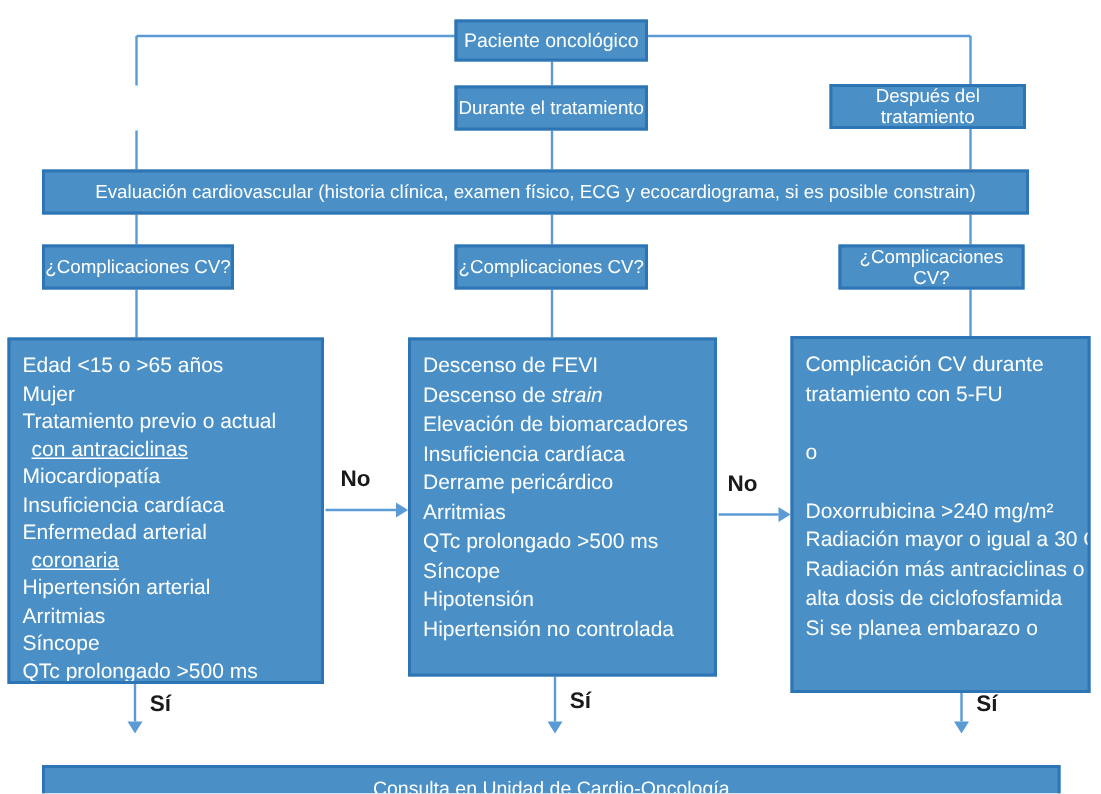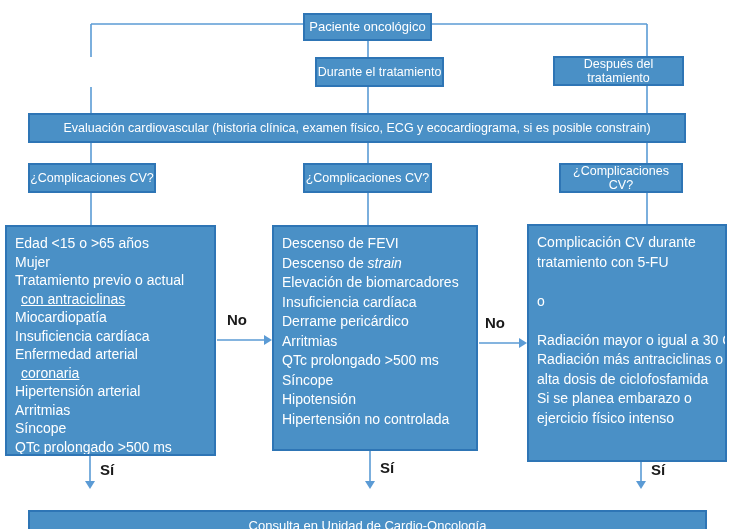--- a/index.html
+++ b/index.html
@@ -22,21 +22,21 @@
     position:absolute;box-sizing:border-box;
     background:var(--box-fill);border:2px solid var(--box-border);
     color:var(--box-text);
   }
   .node.small{
     display:flex;align-items:center;justify-content:center;
     font-size:12.5px;text-align:center;line-height:14px;
   }
   #n-root  {left:303px;top:13px; width:129px;height:28px;font-size:13px;}
   #n-before{left:28px; top:57px; width:128px;height:30px;}
-  #n-during{left:303px;top:57px; width:129px;height:30px;margin-left:12px;}
+  #n-during{left:303px;top:57px; width:129px;height:30px;}
   #n-after {left:553px;top:56px; width:131px;height:30px;}
   .node.band{
     display:flex;align-items:center;justify-content:center;
     font-size:12.5px;text-align:left;
   }
   #n-eval   {left:28px;top:113px;width:658px;height:30px;}
   #n-cv1{left:28px; top:163px;width:128px;height:30px;}
   #n-cv2{left:303px;top:163px;width:129px;height:30px;}
   #n-cv3{left:559px;top:163px;width:124px;height:30px;}
   .node.big{
@@ -137,25 +137,25 @@
       <div class="riskline"><span>Síncope</span></div>
       <div class="riskline"><span>Hipotensión</span></div>
       <div class="riskline"><span>Hipertensión no controlada</span></div>
     </div>
   <div class="node big" id="n-risk3">
       <div class="riskline"><span>Complicación CV durante</span></div>
       <div class="riskline"><span>tratamiento con 5-FU</span></div>
       <div class="riskline">&nbsp;</div>
       <div class="riskline"><span>o</span></div>
       <div class="riskline">&nbsp;</div>
+      <div class="riskline"><span>Doxorrubicina &gt;240 mg/m²</span></div>
       <div class="riskline"><span>Radiación mayor o igual a 30 Gy</span></div>
       <div class="riskline"><span>Radiación más antraciclinas o</span></div>
       <div class="riskline"><span>alta dosis de ciclofosfamida</span></div>
       <div class="riskline"><span>Si se planea embarazo o</span></div>
-      <div class="riskline"><span>ejercicio físico intenso</span></div>
     </div>
 
   <div class="node band" id="n-consult">Consulta en Unidad de Cardio-Oncología</div>
 
   <div class="edge-label" id="l-no1">No</div>
   <div class="edge-label" id="l-no2">No</div>
   <div class="edge-label" id="l-si1">Sí</div>
   <div class="edge-label" id="l-si2">Sí</div>
   <div class="edge-label" id="l-si3">Sí</div>
 

